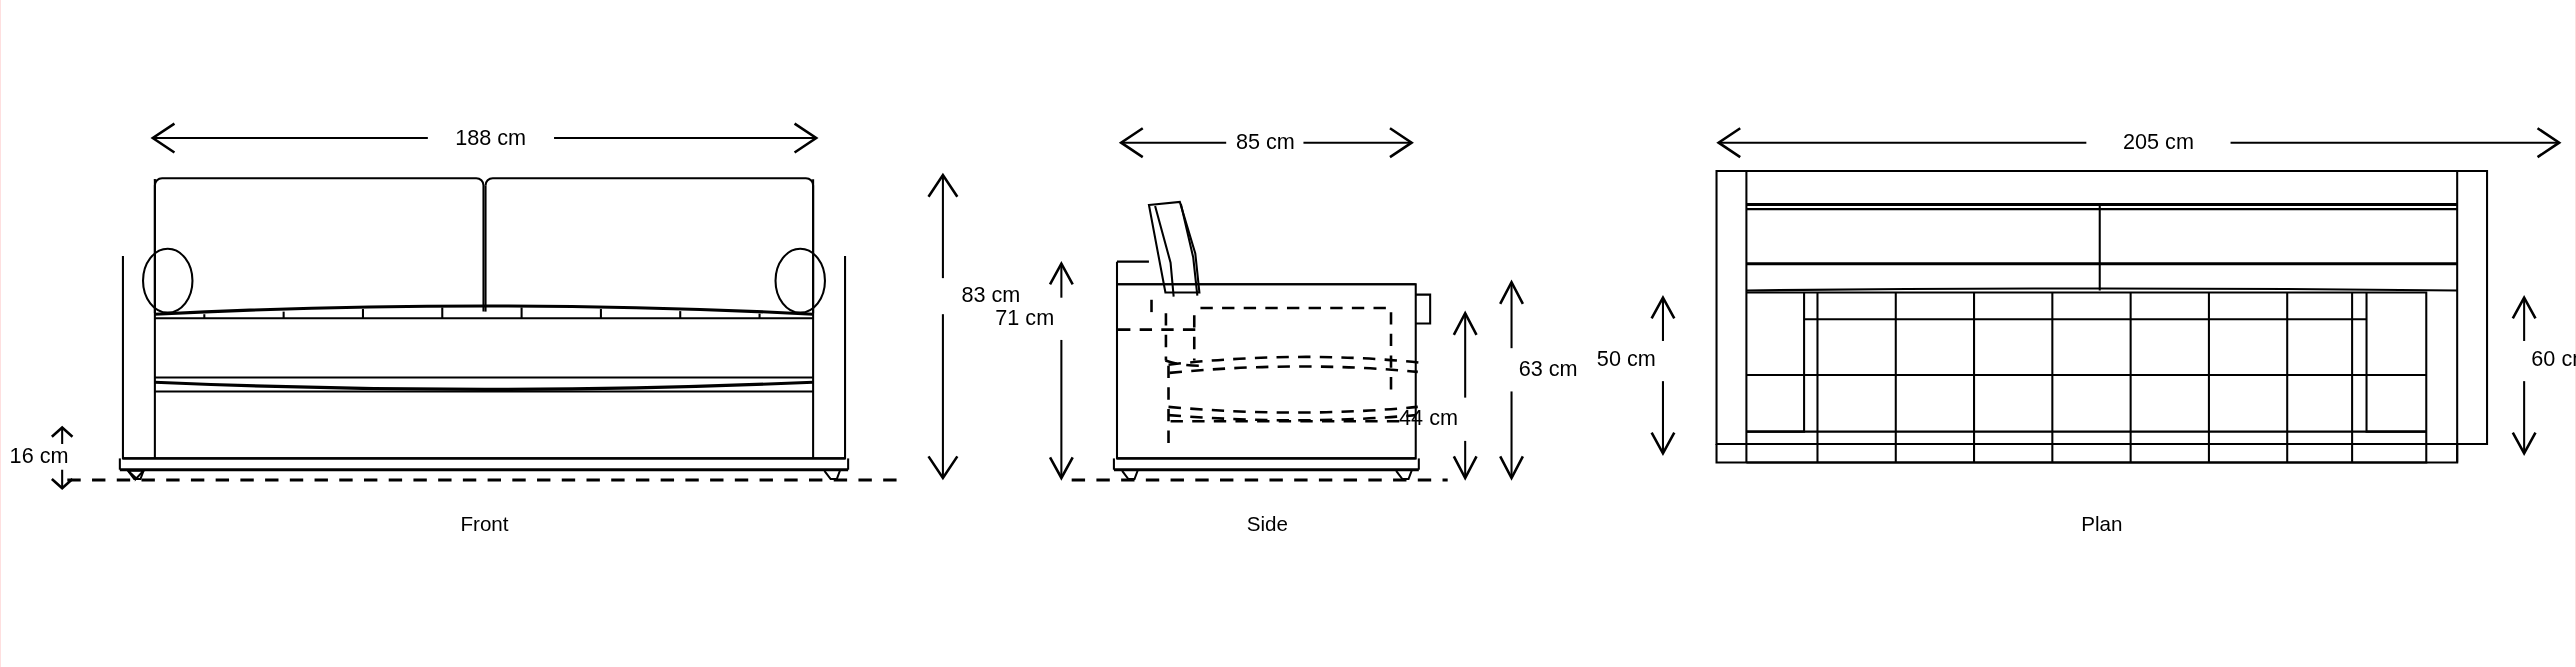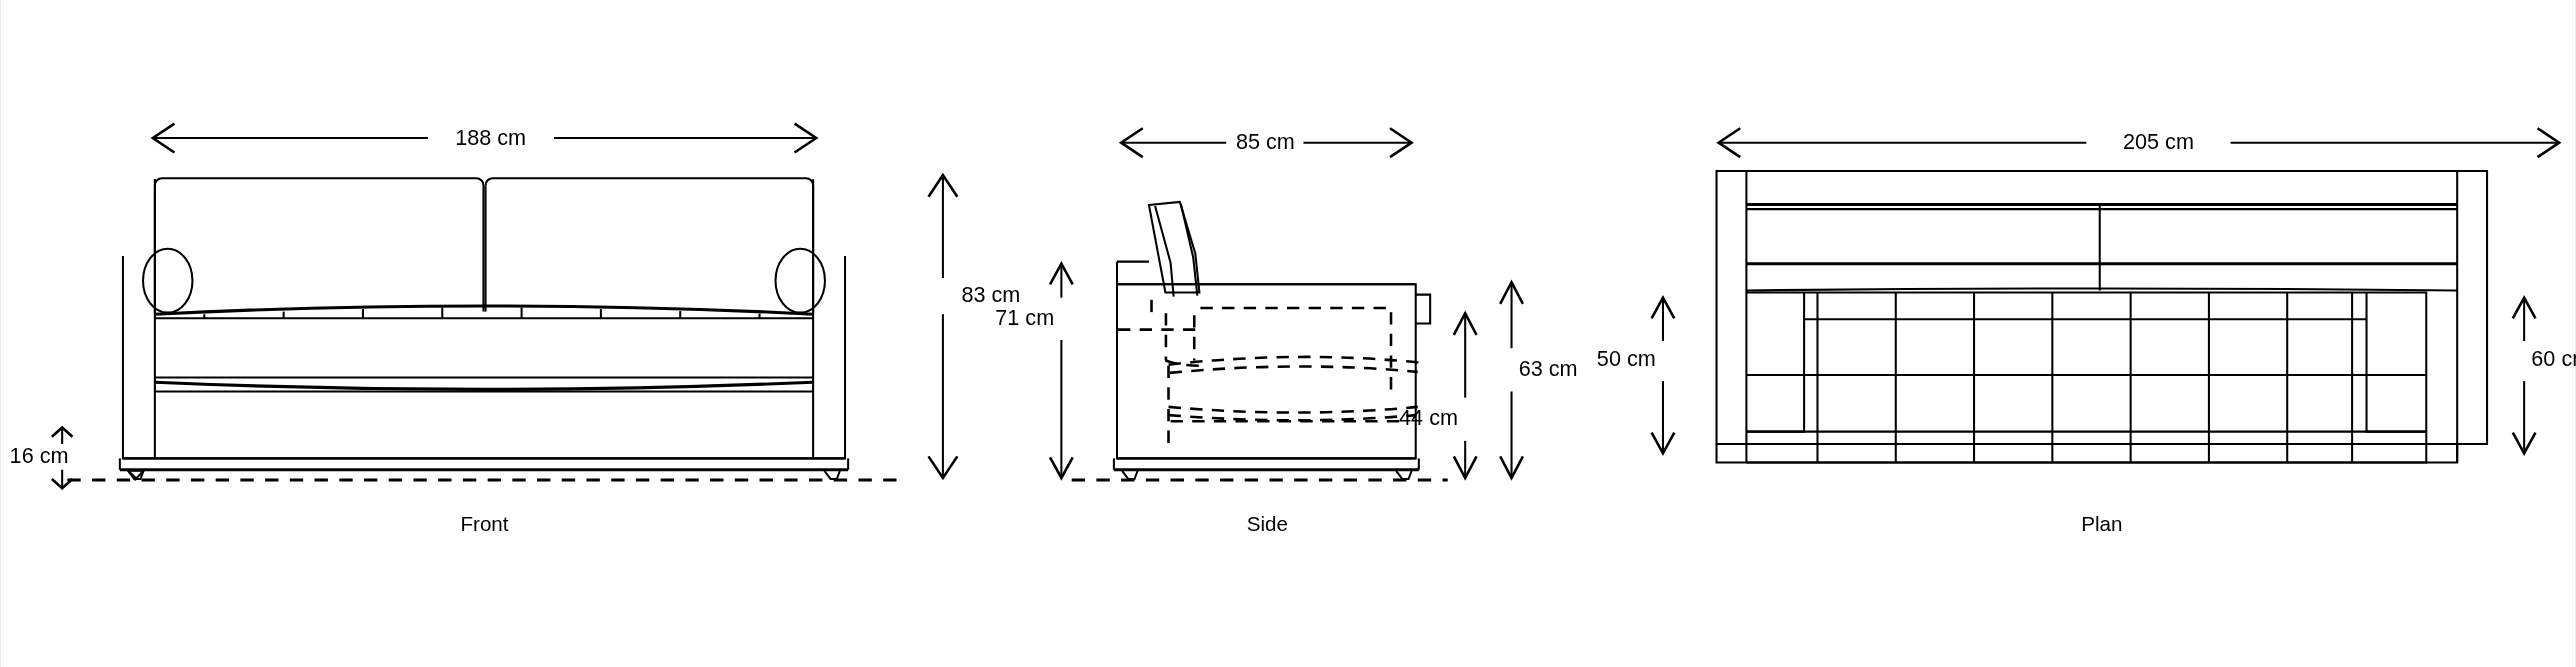--- a/index.html
+++ b/index.html
@@ -11,21 +11,21 @@
   body {
     width: 2576px;
     height: 667px;
     font-family: "Liberation Sans", sans-serif;
     overflow: hidden;
   }
   #sheet {
     position: relative;
     width: 2576px;
     height: 667px;
-    background: #c4b5fd;
+    background: #fca5a5;
   }
   #sheet svg {
     display: block;
   }
   .dimtext {
     font-family: "Liberation Sans", sans-serif;
     font-size: 42px;
     fill: #000000;
     dominant-baseline: middle;
   }

